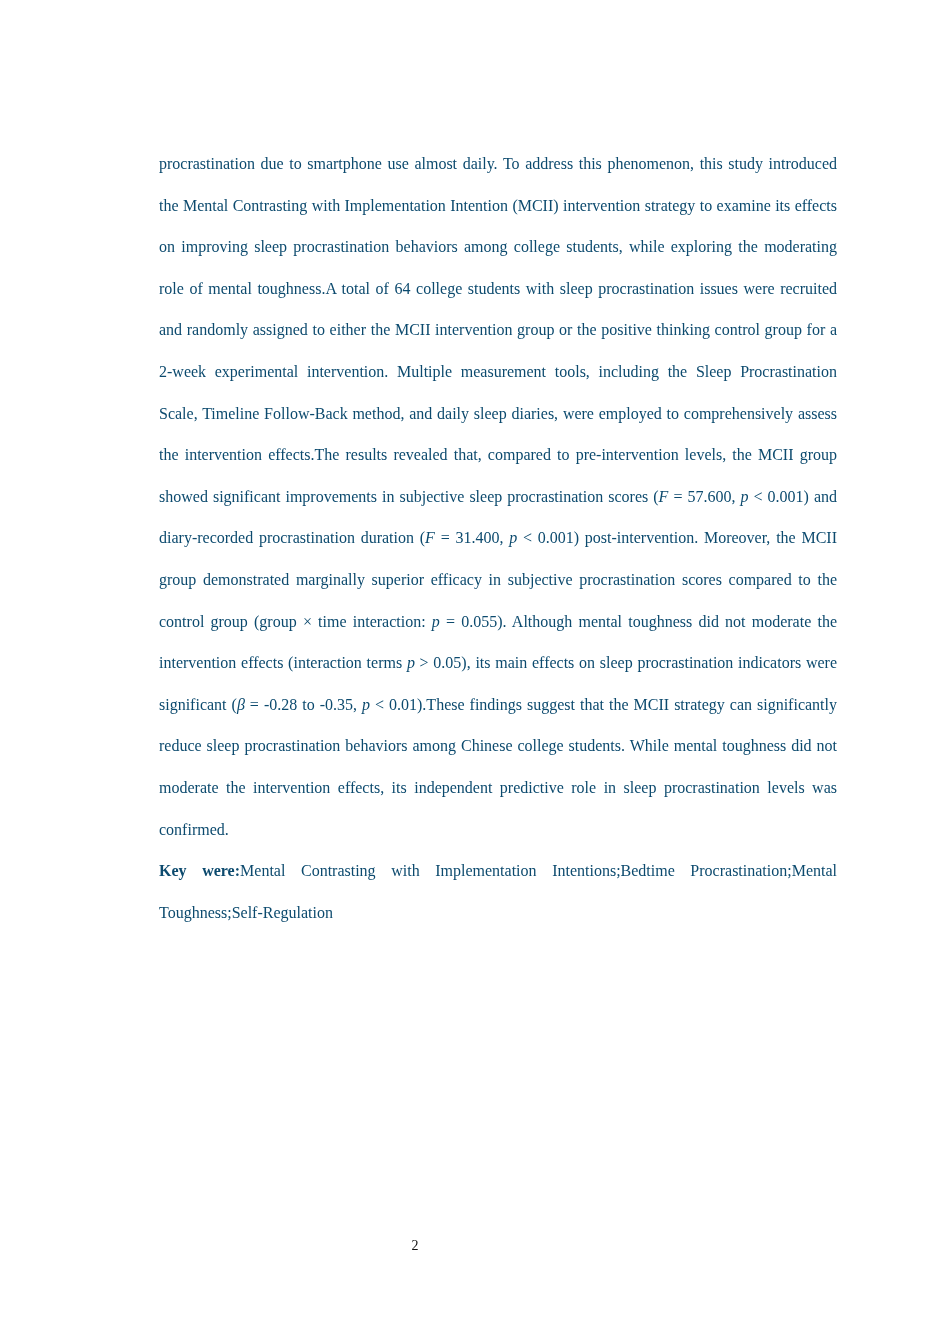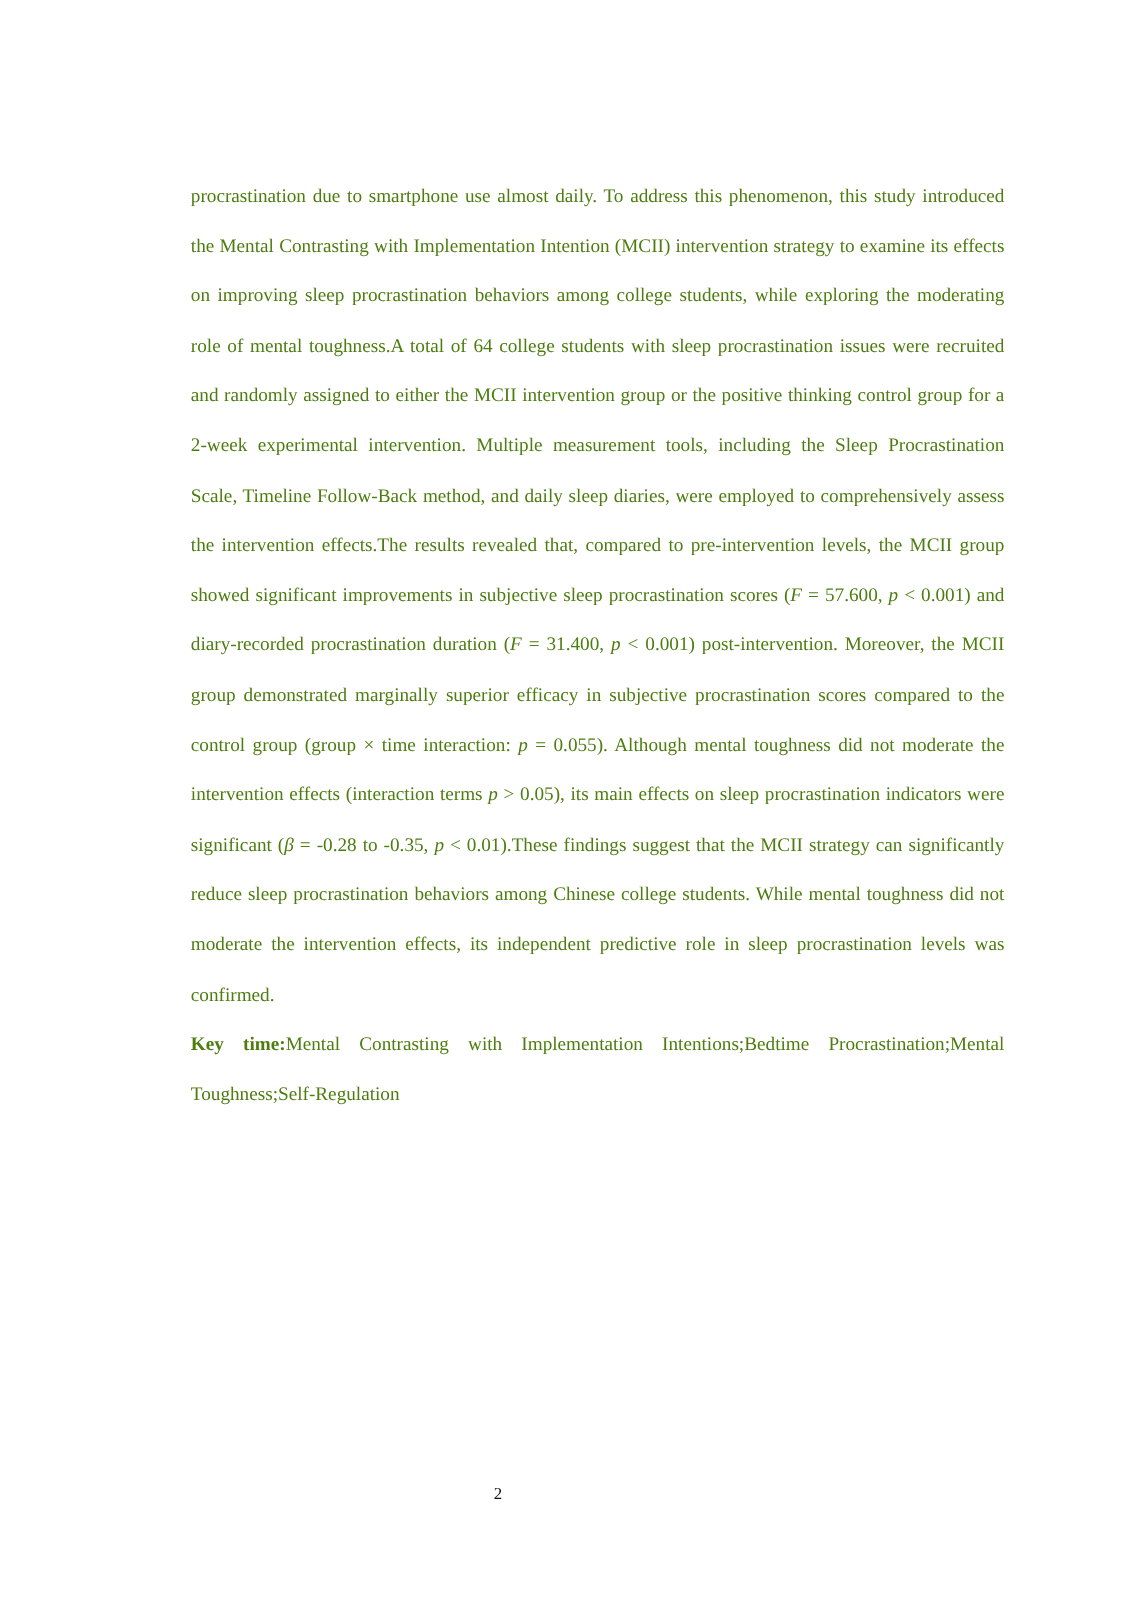--- a/index.html
+++ b/index.html
@@ -1,32 +1,32 @@
 <!DOCTYPE html>
 <html><head>
 <meta charset="utf-8">
 <style>
   html, body { margin: 0; padding: 0; background: #ffffff; }
   body { width: 950px; height: 1344px; position: relative; overflow: hidden; }
   .page {
     position: absolute; left: 159px; top: 143px; width: 678px;
-    font-family: "Liberation Serif", serif; font-size: 16px; color: #4d7c0f;
+    font-family: "Liberation Serif", serif; font-size: 16px; color: #0c4a6e;
     line-height: 41.6px; text-align: justify;
   }
   .para { margin: 0; }
   .kw-label { font-weight: bold; }
   i { font-style: italic; }
   .page-number {
     position: absolute; left: 405px; top: 1238px; width: 20px; text-align: center;
     font-family: "Liberation Serif", serif; font-size: 14px; color: #111;
   }
 </style>
 </head>
 <body>
 
 <div class="page">
   <p class="para">
     <span>procrastination due to smartphone use almost daily. To address this phenomenon, this study introduced the Mental Contrasting with Implementation Intention (MCII) intervention strategy to examine its effects on improving sleep procrastination behaviors among college students, while exploring the moderating role of mental toughness.A total of 64 college students with sleep procrastination issues were recruited and randomly assigned to either the MCII intervention group or the positive thinking control group for a 2-week experimental intervention. Multiple measurement tools, including the Sleep Procrastination Scale, Timeline Follow-Back method, and daily sleep diaries, were employed to comprehensively assess the intervention effects.The results revealed that, compared to pre-intervention levels, the MCII group showed significant improvements in subjective sleep procrastination scores (</span><i>F</i><span> = 57.600, </span><i>p</i><span> &lt; 0.001) and diary-recorded procrastination duration (</span><i>F</i><span> = 31.400, </span><i>p</i><span> &lt; 0.001) post-intervention. Moreover, the MCII group demonstrated marginally superior efficacy in subjective procrastination scores compared to the control group (group × time interaction: </span><i>p</i><span> = 0.055). Although mental toughness did not moderate the intervention effects (interaction terms </span><i>p</i><span> &gt; 0.05), its main effects on sleep procrastination indicators were significant (</span><i>β</i><span> = -0.28 to -0.35, </span><i>p</i><span> &lt; 0.01).These findings suggest that the MCII strategy can significantly reduce sleep procrastination behaviors among Chinese college students. While mental toughness did not moderate the intervention effects, its independent predictive role in sleep procrastination levels was confirmed.</span>
   </p>
-  <p class="para"><span class="kw-label">Key time:</span><span>Mental Contrasting with Implementation Intentions;Bedtime Procrastination;Mental Toughness;Self-Regulation</span></p>
+  <p class="para"><span class="kw-label">Key were:</span><span>Mental Contrasting with Implementation Intentions;Bedtime Procrastination;Mental Toughness;Self-Regulation</span></p>
 </div>
 
 <div class="page-number">2</div>
 
 </body></html>

